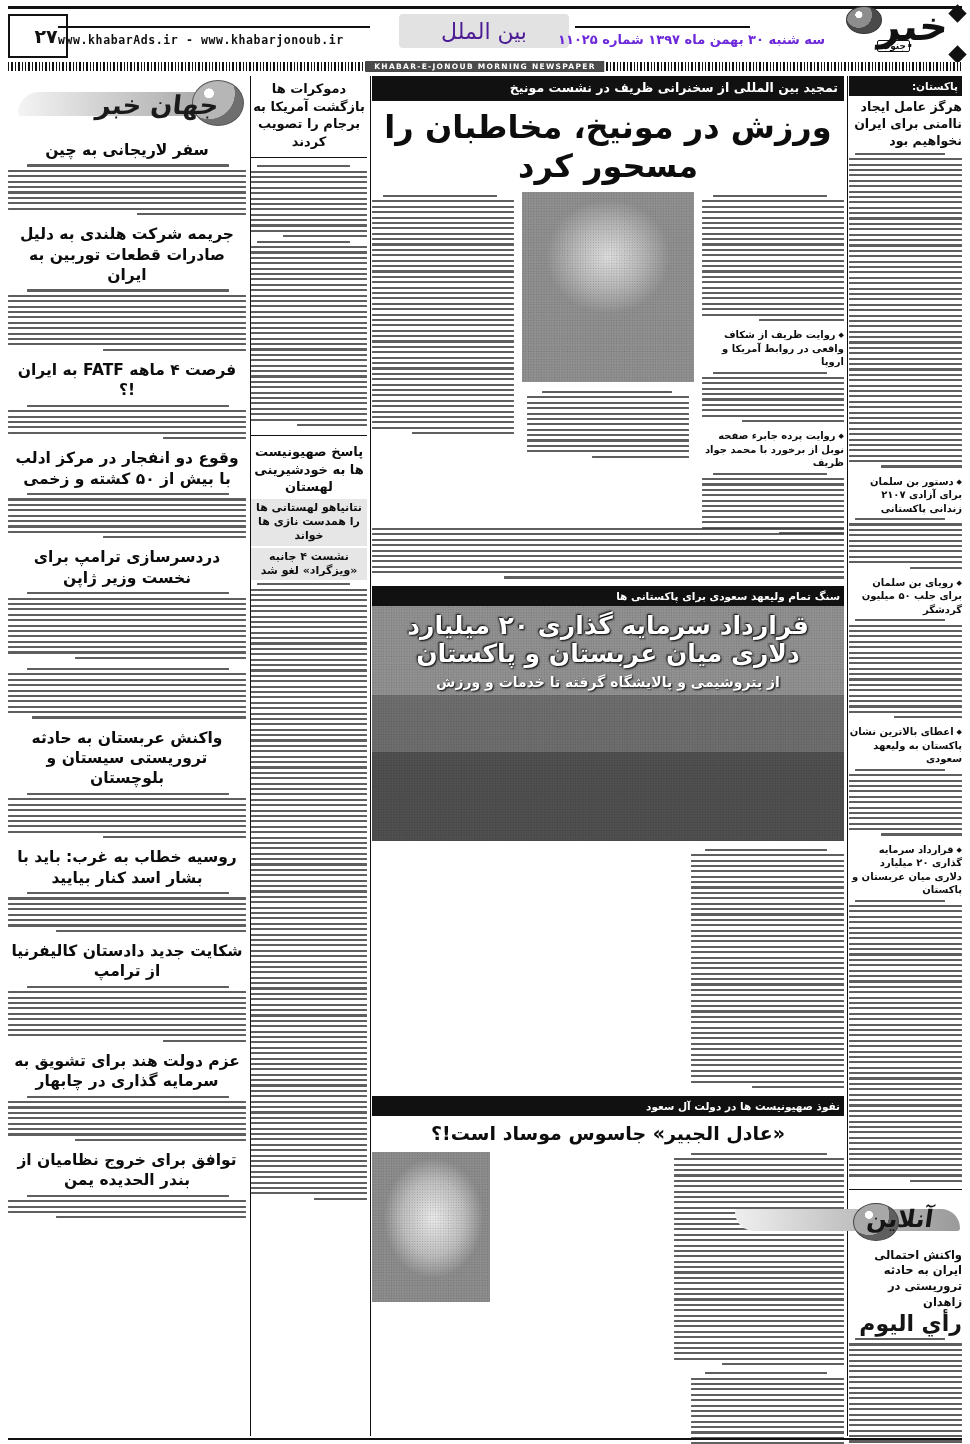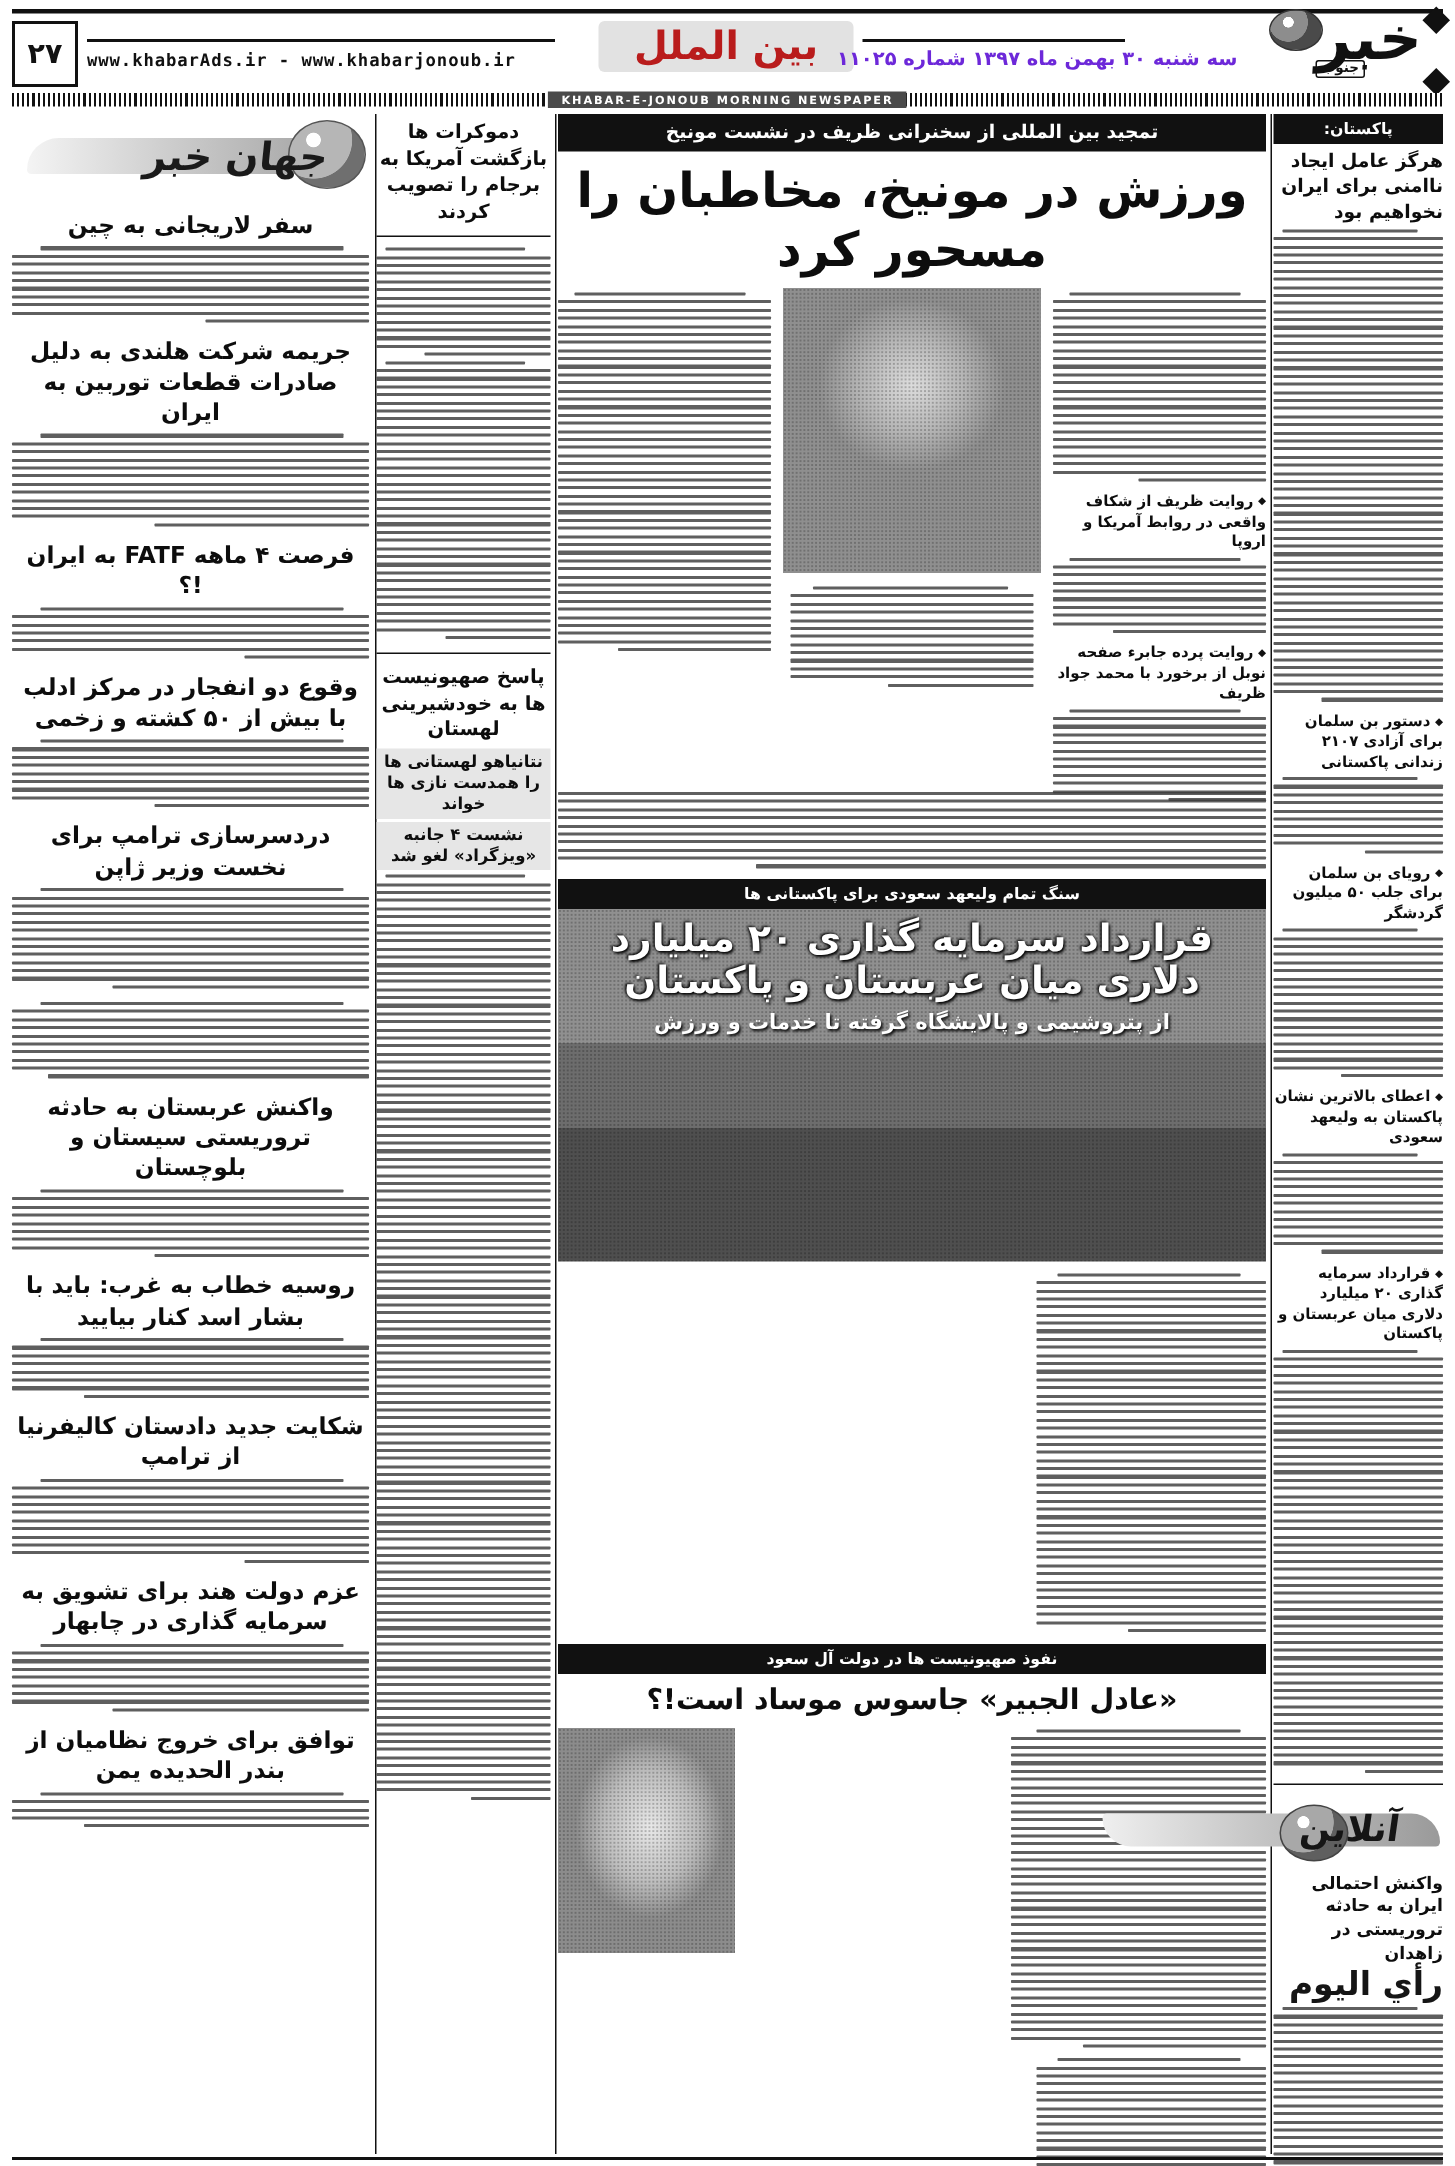--- a/index.html
+++ b/index.html
@@ -8,28 +8,28 @@
     font-family:"DejaVu Sans","Liberation Sans",sans-serif;
     color:#0d0d0d;
     -webkit-font-smoothing:antialiased;
   }
   .page{position:relative;width:970px;height:1444px;box-sizing:border-box;padding:0;}
 
   
   .masthead{position:relative;height:70px;border-bottom:0;}
   .mast-rule-top{position:absolute;left:8px;right:8px;top:6px;height:3px;background:#111;}
   .page-num-box{position:absolute;left:8px;top:14px;width:40px;height:40px;border:2px solid #111;
-    display:flex;align-items:center;justify-content:center;background:#fff;}
+    display:flex;align-items:center;justify-content:center;background:#fff;padding-left:16px;}
   .page-num{font-size:19px;font-weight:bold;letter-spacing:1px;color:#111;font-family:"DejaVu Sans",sans-serif;}
   .site-urls{position:absolute;left:58px;top:33px;font-size:11.5px;font-weight:bold;letter-spacing:.6px;
     color:#111;direction:ltr;font-family:"DejaVu Sans Mono","Liberation Mono",monospace;}
   .mast-line-l{position:absolute;left:58px;top:26px;width:312px;height:2px;background:#111;}
   .section-chip{position:absolute;left:399px;top:14px;width:170px;height:34px;background:#e2e2e2;
     border-radius:4px;display:flex;align-items:center;justify-content:center;}
-  .section-chip span{font-size:26px;font-weight:bold;color:#b91c1c;}
+  .section-chip span{font-size:22px;font-weight:normal;color:#4c1d95;}
   .mast-line-r{position:absolute;left:575px;top:26px;width:175px;height:2px;background:#111;}
   .mast-date{position:absolute;right:145px;top:32px;font-size:13px;font-weight:bold;color:#6d28d9;white-space:nowrap;}
   .logo-wrap{position:absolute;right:4px;top:4px;width:138px;height:58px;}
   .logo-khabar{position:absolute;right:18px;top:2px;font-size:40px;font-weight:bold;color:#111;
     letter-spacing:-2px;line-height:1;transform:skewX(-4deg);}
   .logo-jonoub{position:absolute;right:56px;top:36px;font-size:9px;font-weight:bold;color:#111;
      border:1px solid #111;padding:0 3px;border-radius:2px;}
   .logo-globe{position:absolute;right:84px;top:2px;width:34px;height:26px;border-radius:50%;
     background:radial-gradient(circle at 35% 30%,#fff 0 12%,#8d8d8d 13% 45%,#4a4a4a 46% 100%);
     border:1px solid #333;}
@@ -46,21 +46,21 @@
   .col{position:absolute;top:0;box-sizing:border-box;}
   .col-left   {right:716px;width:238px;}           
   .col-second {right:595px;width:116px;}           
   .col-center {right:118px;width:472px;}           
   .col-right  {right:0px;width:113px;}             
 
   .vline{position:absolute;top:0;bottom:0;width:1px;background:#111;}
 
   
   .blk{margin-bottom:9px;}
-  .kicker{background:#111;color:#fff;text-align:center;font-size:12.5px;font-weight:bold;
+  .kicker{background:#111;color:#fff;font-size:12.5px;font-weight:bold;
      padding:4px 6px;line-height:1.35;}
   .kicker.sm{font-size:10.5px;padding:3px 4px;}
   .hl-xl{font-size:32px;font-weight:bold;text-align:center;line-height:1.22;margin:7px 0 6px;letter-spacing:-.5px;}
   .hl-lg{font-size:19px;font-weight:bold;text-align:center;line-height:1.3;margin:5px 0 4px;}
   .hl-md{font-size:15.5px;font-weight:bold;text-align:center;line-height:1.32;margin:6px 0 4px;}
   .hl-sm{font-size:13px;font-weight:bold;text-align:center;line-height:1.35;margin:4px 0 3px;}
   .hl-xs{font-size:11px;font-weight:bold;text-align:right;line-height:1.35;margin:3px 0 2px;}
   .sub-bar{background:#e6e6e6;text-align:center;font-size:11px;font-weight:bold;padding:2px 3px;margin:2px 0;line-height:1.3;}
   .bullet-head{font-size:10px;font-weight:bold;line-height:1.35;margin:4px 0 2px;text-align:right;}
   .bullet-head:before{content:"◆";font-size:7px;margin-left:3px;color:#111;vertical-align:1px;}

